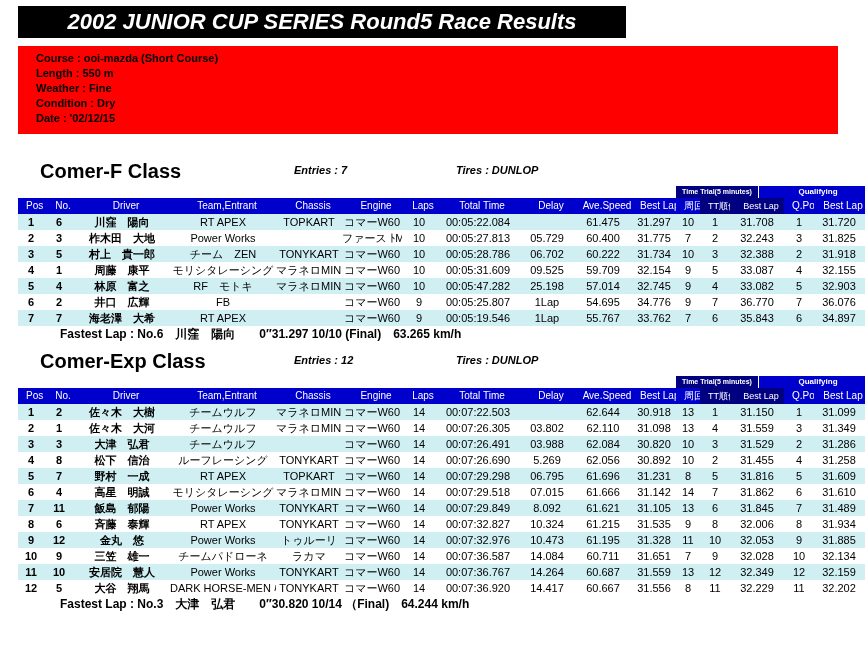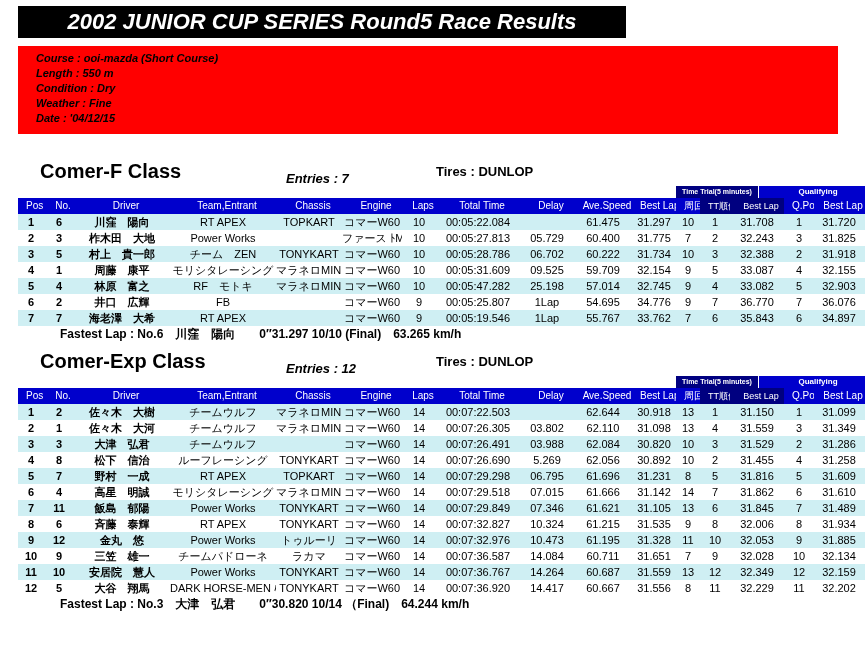--- a/index.html
+++ b/index.html
@@ -19,38 +19,38 @@
     white-space:nowrap;
   }
 
   
   .info-box{
     position:absolute;left:18px;top:46px;width:820px;height:88px;
     background:#ff0000;color:#000;
     padding:5px 0 0 18px;box-sizing:border-box;
   }
   .info-line{
-    font-style:italic;font-weight:bold;font-size:11px;line-height:15px;
+    font-weight:bold;font-size:11px;line-height:15px;
     white-space:nowrap;
   }
 
   
   .section{position:absolute;left:18px;width:828px;}
   .sec-head{position:relative;height:26px;}
   .class-name{
     position:absolute;left:22px;top:0px;
     font-weight:bold;font-size:20px;white-space:nowrap;
   }
   .entries{
-    position:absolute;left:268px;top:4px;
-    font-style:italic;font-weight:bold;font-size:13px;white-space:nowrap;margin-top:7px;
+    position:absolute;left:276px;top:4px;
+    font-style:italic;font-weight:bold;font-size:11px;white-space:nowrap;
   }
   .tires{
-    position:absolute;left:418px;top:4px;
-    font-weight:bold;font-size:13px;white-space:nowrap;
+    position:absolute;left:438px;top:4px;
+    font-style:italic;font-weight:bold;font-size:11px;white-space:nowrap;
   }
 
   
   .grp-row{position:relative;height:12px;}
   .grp{
     position:absolute;top:0;height:12px;background:#0000cc;color:#fff;
     font-size:8px;font-weight:bold;text-align:center;line-height:12px;
     white-space:nowrap;overflow:hidden;
   }
   .grp.tt{left:658px;width:82px;background:#000080;font-size:7px;}
@@ -87,23 +87,23 @@
 </head>
 <body>
 
 <div class="page">
 
   <div class="title-banner">2002 JUNIOR CUP SERIES Round5 Race Results</div>
 
   <div class="info-box">
     <div class="info-line">Course : ooi-mazda (Short Course)</div>
     <div class="info-line">Length : 550 m</div>
+    <div class="info-line">Weather : Fine</div>
     <div class="info-line">Condition : Dry</div>
-    <div class="info-line">Weather : Fine</div>
-    <div class="info-line">Date : '04/12/15</div>
+    <div class="info-line">Date : '02/12/15</div>
   </div>
 
   <div class="section" id="sec0" style="top:160px;">
     <div class="sec-head">
       <div class="class-name">Comer-F Class</div>
       <div class="entries">Entries : 7</div>
       <div class="tires">Tires : DUNLOP</div>
     </div>
     <div class="grp-row">
       <div class="grp tt">Time Trial(5 minutes)</div>
@@ -457,21 +457,21 @@
           </tr>
           <tr class="even">
             <td class="b">7</td>
             <td class="b">11</td>
             <td class="jp-b">飯島　郁陽</td>
             <td class="lft jp">Power Works</td>
             <td class="jp small">TONYKART</td>
             <td class="jp">コマーW60</td>
             <td>14</td>
             <td>00:07:29.849</td>
-            <td>07.346</td>
+            <td>8.092</td>
             <td>61.621</td>
             <td>31.105</td>
             <td>13</td>
             <td>6</td>
             <td>31.845</td>
             <td>7</td>
             <td>31.489</td>
             <td>9/10</td>
           </tr>
           <tr class="odd">

